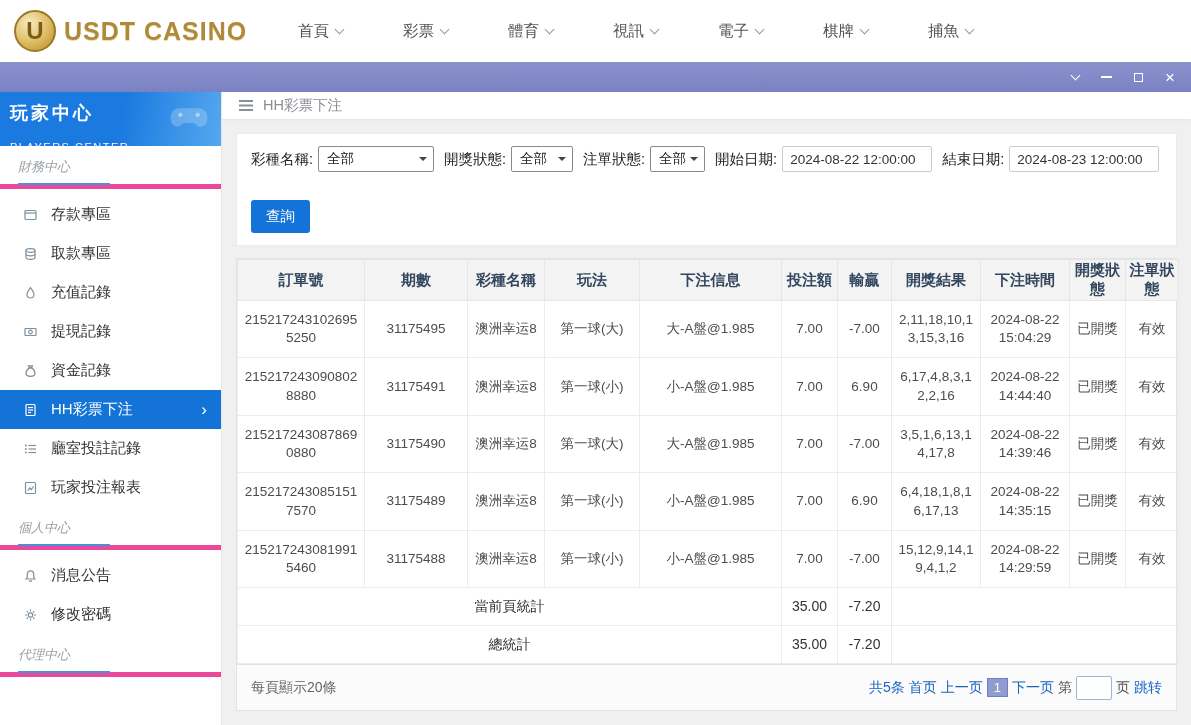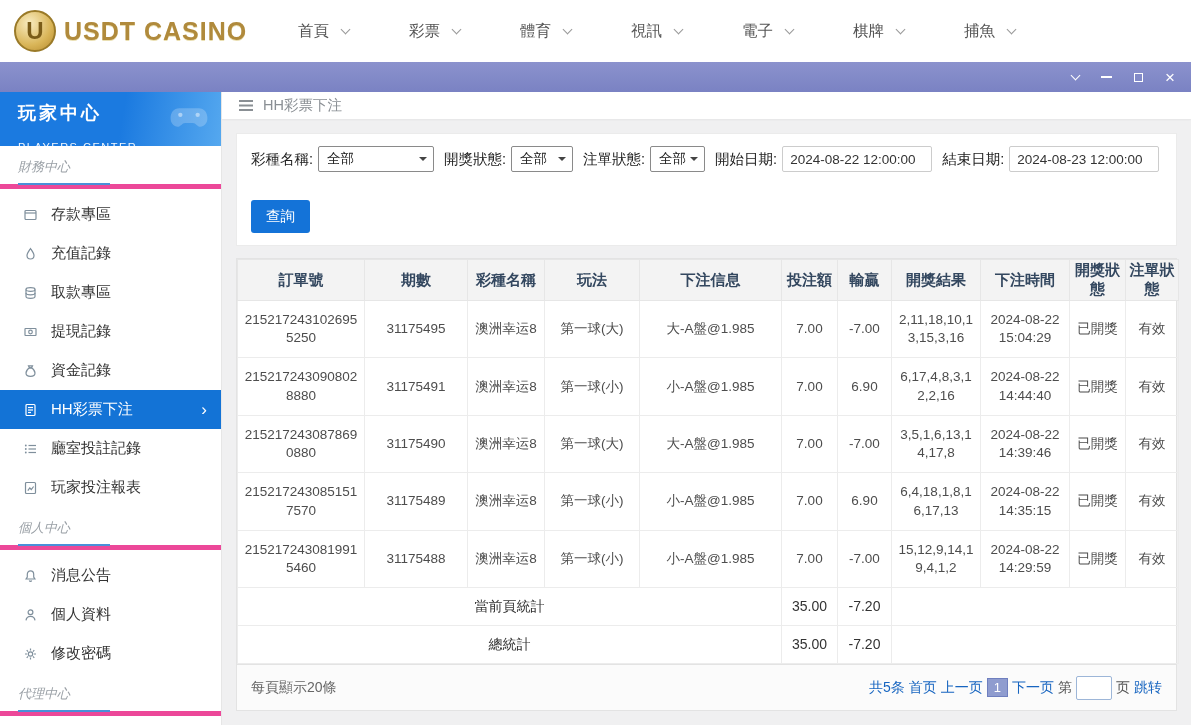--- a/index.html
+++ b/index.html
@@ -10,38 +10,38 @@
   
   .topnav { height: 62px; display: flex; align-items: center; background: #fff; }
   .logo { display: flex; align-items: center; margin-left: 14px; width: 252px; }
   .coin { width: 42px; height: 42px; border-radius: 50%; flex: 0 0 42px;
           background: radial-gradient(circle at 35% 30%, #f9ecc0, #d9b558 60%, #b68a2e);
           border: 2px solid #9a7a28; display: flex; align-items: center; justify-content: center;
           color: #7a5c18; font-weight: bold; font-size: 24px; }
   .logo-text { font-size: 25px; font-weight: bold; color: #b08a3c; letter-spacing: 1px;
                margin-left: 8px; text-shadow: 0 1px 0 #eadfb2; }
   .nav-items { display: flex; margin-left: 32px; gap: 60px; font-size: 15.5px; color: #555; }
-  .nav-item { display: flex; align-items: center; gap: 13px; cursor: pointer; white-space: nowrap; }
+  .nav-item { display: flex; align-items: center; gap: 7px; cursor: pointer; white-space: nowrap; }
   .chev { width: 7px; height: 7px; border-right: 1.6px solid #999; border-bottom: 1.6px solid #999;
           transform: rotate(45deg); margin-top: -4px; display: inline-block; }
   .chev.white { border-color: #fff; }
 
   
   .titlebar { height: 30px; background: linear-gradient(#8b92cd, #7a82c3);
               display: flex; justify-content: flex-end; align-items: center; gap: 22px; padding-right: 16px; }
   .win-ctl { color: #fff; cursor: pointer; display: flex; align-items: center; height: 100%; }
   .minus { width: 11px; height: 2px; background: #fff; display: inline-block; }
   .maxbox { width: 9px; height: 9px; border: 1.5px solid #fff; display: inline-block; }
   .close-x { font-size: 17px; line-height: 1; color: #fff; }
 
   
   .app { display: flex; height: 633px; }
   .sidebar { width: 222px; background: #fff; border-right: 1px solid #e6e6e6; flex: 0 0 222px; overflow: hidden; }
   .sb-header { height: 54px; background: linear-gradient(100deg, #1b7ae0 55%, #55a8ef);
-               color: #fff; padding: 9px 18px; position: relative; }
+               color: #fff; padding: 9px 10px; position: relative; }
   .sb-title { font-size: 18px; letter-spacing: 3px; font-weight: bold; }
   .sb-sub { font-size: 11px; letter-spacing: 1.5px; opacity: .95; margin-top: 16px; }
   .sb-gamepad { position: absolute; right: 10px; top: 12px; }
   .sb-section { padding: 12px 0 0 18px; color: #9aa0a6; font-size: 13px;
                 border-bottom: 5px solid #ec4899; margin-bottom: 6px; font-style: italic; }
   .sb-section-title { display: inline-block; padding-bottom: 7px; border-bottom: 2px solid #4a90d9;
                       padding-right: 40px; margin-bottom: -1px; }
   .sb-item { height: 39px; display: flex; align-items: center; padding-left: 22px; gap: 13px;
              font-size: 15px; color: #333; cursor: pointer; }
   .sb-item .icon { width: 16px; display: flex; justify-content: center; }
@@ -169,34 +169,34 @@
           <svg width="15" height="14" viewBox="0 0 14 14" fill="none" stroke="#7f8f9c" stroke-width="1.2">
             <rect x="1.5" y="2.5" width="11" height="9" rx="1"></rect>
             <line x1="1.5" y1="5" x2="12.5" y2="5"></line>
           </svg>
         </span>
       <span>存款專區</span>
     </div>
     <div class="sb-item">
       <span class="icon">
           <svg width="15" height="14" viewBox="0 0 14 14" fill="none" stroke="#7f8f9c" stroke-width="1.2">
-            <path d="M7 1.5C5 4.5 3.5 6.5 3.5 8.5a3.5 3.5 0 0 0 7 0C10.5 6.5 9 4.5 7 1.5z"></path>
-          </svg>
-        </span>
-      <span>充值記錄</span>
-    </div>
-    <div class="sb-item">
-      <span class="icon">
-          <svg width="15" height="14" viewBox="0 0 14 14" fill="none" stroke="#7f8f9c" stroke-width="1.2">
             <ellipse cx="7" cy="3.5" rx="4.5" ry="1.8"></ellipse>
             <path d="M2.5 3.5v7c0 1 2 1.8 4.5 1.8s4.5-.8 4.5-1.8v-7"></path>
             <path d="M2.5 7c0 1 2 1.8 4.5 1.8S11.5 8 11.5 7"></path>
           </svg>
         </span>
       <span>取款專區</span>
+    </div>
+    <div class="sb-item">
+      <span class="icon">
+          <svg width="15" height="14" viewBox="0 0 14 14" fill="none" stroke="#7f8f9c" stroke-width="1.2">
+            <path d="M7 1.5C5 4.5 3.5 6.5 3.5 8.5a3.5 3.5 0 0 0 7 0C10.5 6.5 9 4.5 7 1.5z"></path>
+          </svg>
+        </span>
+      <span>充值記錄</span>
     </div>
     <div class="sb-item">
       <span class="icon">
           <svg width="15" height="14" viewBox="0 0 14 14" fill="none" stroke="#7f8f9c" stroke-width="1.2">
             <rect x="1.5" y="3.5" width="11" height="7" rx="0.5"></rect>
             <circle cx="7" cy="7" r="1.8"></circle>
           </svg>
         </span>
       <span>提現記錄</span>
     </div>
@@ -249,29 +249,20 @@
     </div>
 
     <div class="sb-item">
       <span class="icon">
           <svg width="15" height="14" viewBox="0 0 14 14" fill="none" stroke="#7f8f9c" stroke-width="1.2">
             <path d="M7 1.8c-2 0-3.2 1.5-3.2 3.5v2.8L2.6 10h8.8l-1.2-1.9V5.3c0-2-1.2-3.5-3.2-3.5z"></path>
             <path d="M5.8 11.5a1.3 1.3 0 0 0 2.4 0"></path>
           </svg>
         </span>
       <span>消息公告</span>
-    </div>
-    <div class="sb-item">
-      <span class="icon">
-          <svg width="15" height="14" viewBox="0 0 14 14" fill="none" stroke="#7f8f9c" stroke-width="1.2">
-            <circle cx="7" cy="4.3" r="2.4"></circle>
-            <path d="M2.5 12.3c.4-2.8 2.2-4 4.5-4s4.1 1.2 4.5 4"></path>
-          </svg>
-        </span>
-      <span>個人資料</span>
     </div>
     <div class="sb-item">
       <span class="icon">
           <svg width="15" height="14" viewBox="0 0 14 14" fill="none" stroke="#7f8f9c" stroke-width="1.2">
             <circle cx="7" cy="7" r="2.2"></circle>
             <path d="M7 1.5v2M7 10.5v2M1.5 7h2M10.5 7h2M3.2 3.2l1.4 1.4M9.4 9.4l1.4 1.4M10.8 3.2L9.4 4.6M4.6 9.4l-1.4 1.4"></path>
           </svg>
         </span>
       <span>修改密碼</span>
     </div>

